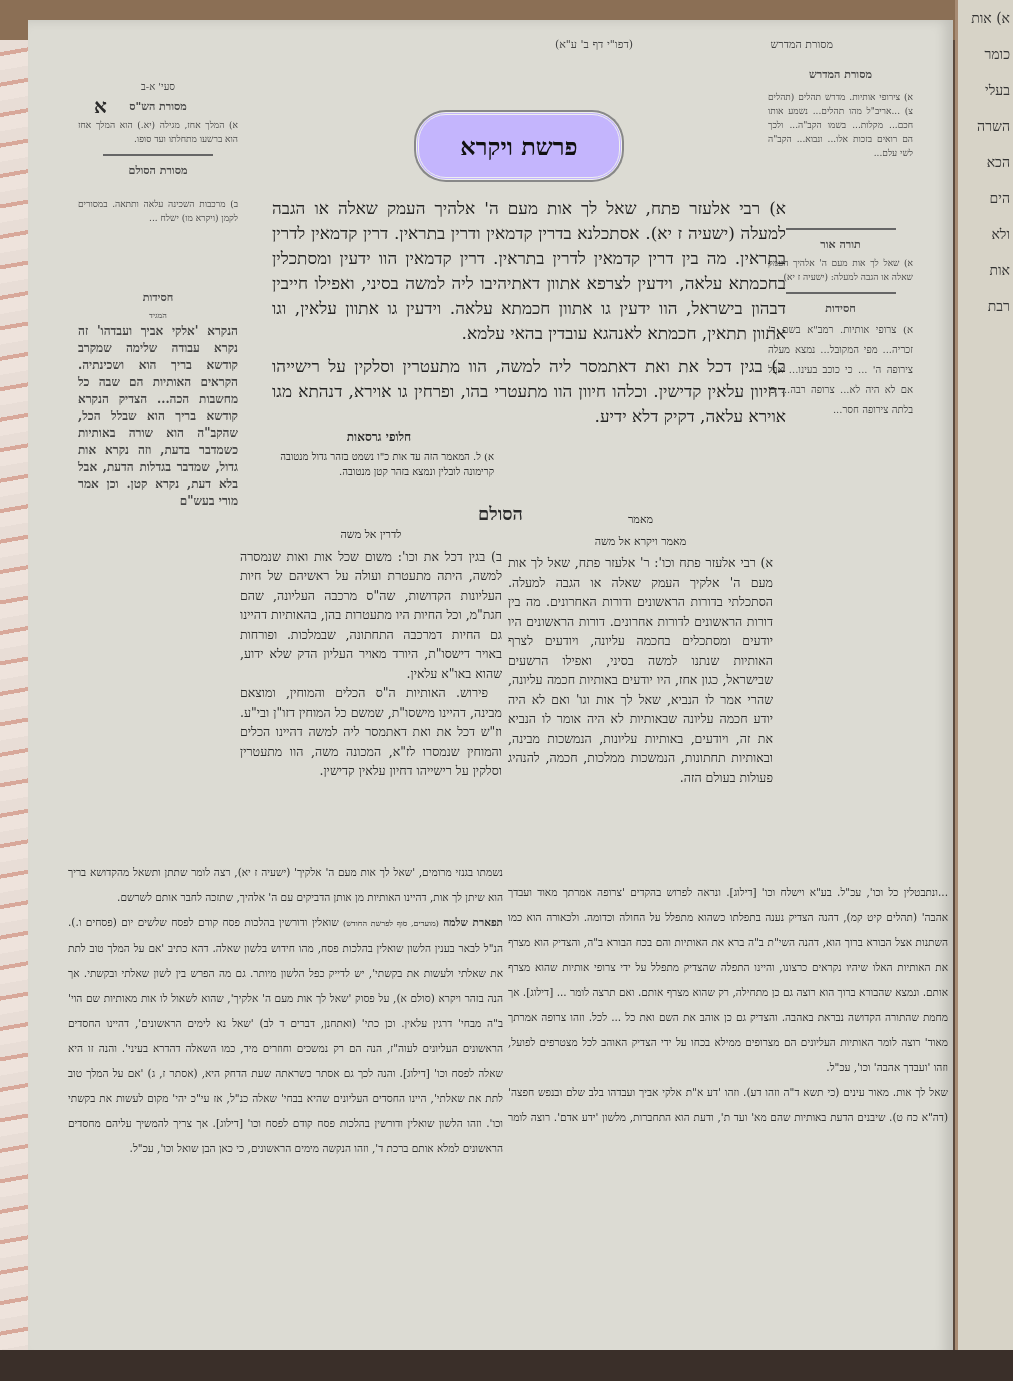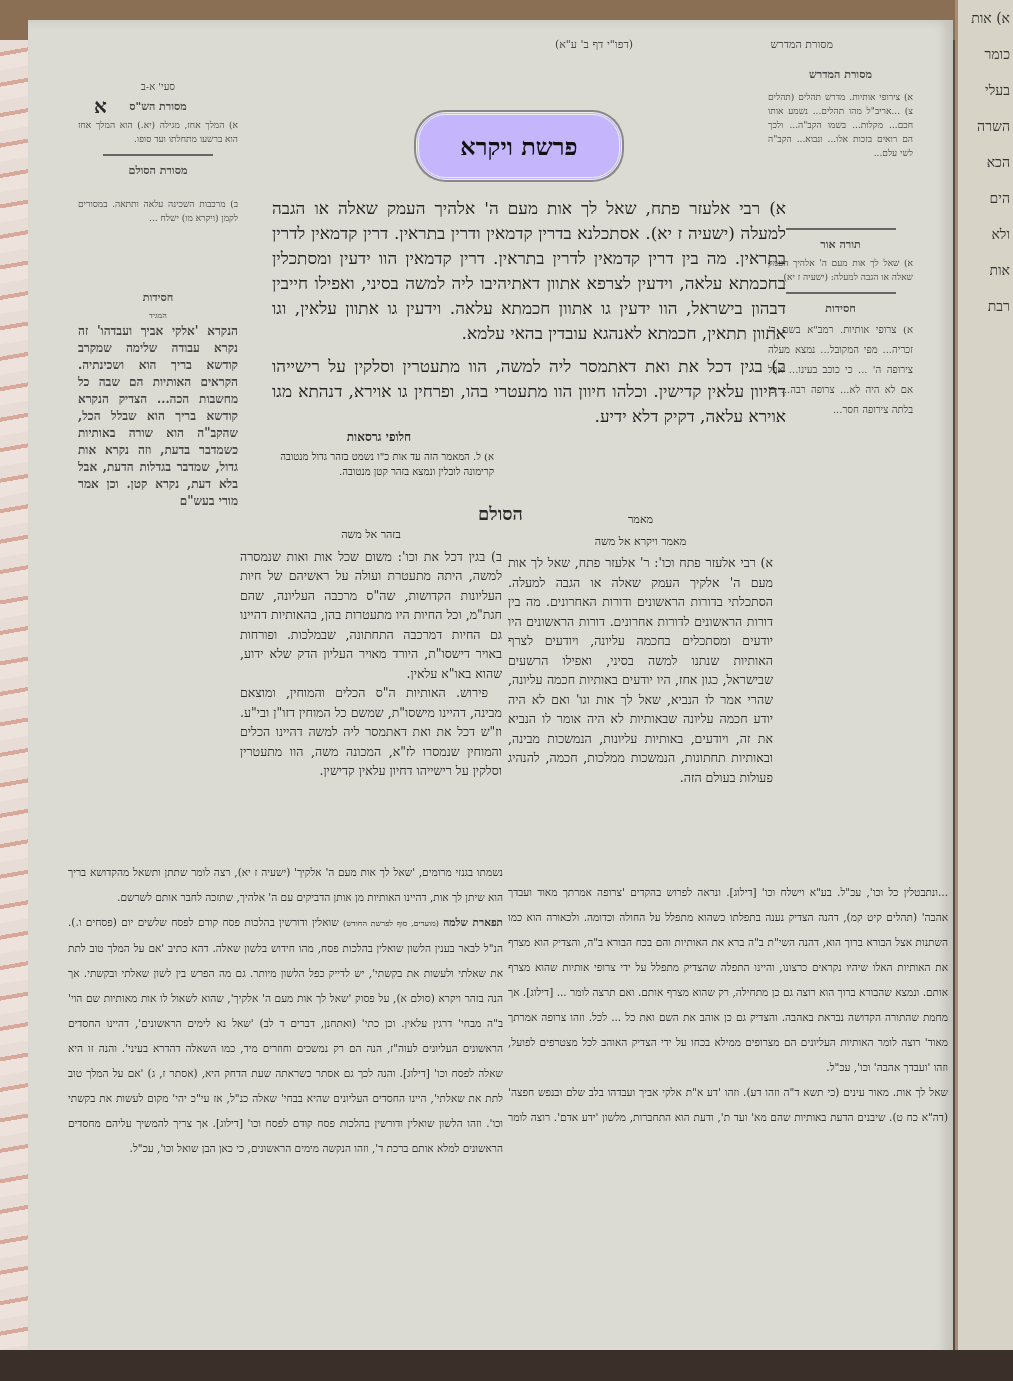--- a/index.html
+++ b/index.html
@@ -78,21 +78,21 @@
 
   <div class="sulam-title">הסולם</div>
 
   <div class="col" style="left:480px;top:490px;width:265px;">
     <div class="h">מאמר</div>
     <div class="h">מאמר ויקרא אל משה</div>
     <div>א) רבי אלעזר פתח וכו': ר' אלעזר פתח, שאל לך אות מעם ה' אלקיך העמק שאלה או הגבה למעלה. הסתכלתי בדורות הראשונים ודורות האחרונים. מה בין דורות הראשונים לדורות אחרונים. דורות הראשונים היו יודעים ומסתכלים בחכמה עליונה, ויודעים לצרף האותיות שנתנו למשה בסיני, ואפילו הרשעים שבישראל, כגון אחז, היו יודעים באותיות חכמה עליונה, שהרי אמר לו הנביא, שאל לך אות וגו' ואם לא היה יודע חכמה עליונה שבאותיות לא היה אומר לו הנביא את זה, ויודעים, באותיות עליונות, הנמשכות מבינה, ובאותיות תחתונות, הנמשכות ממלכות, חכמה, להנהיג פעולות בעולם הזה.</div>
   </div>
 
   <div class="col" style="left:212px;top:505px;width:262px;">
-    <div class="h">בזהר אל משה</div>
+    <div class="h">לדרין אל משה</div>
     <div>ב) בגין דכל את וכו': משום שכל אות ואות שנמסרה למשה, היתה מתעטרת ועולה על ראשיהם של חיות העליונות הקדושות, שה"ס מרכבה העליונה, שהם חגת"מ, וכל החיות היו מתעטרות בהן, בהאותיות דהיינו גם החיות דמרכבה התחתונה, שבמלכות. ופורחות באויר דישסו"ת, היורד מאויר העליון הדק שלא ידוע, שהוא באו"א עלאין.</div>
     <div style="text-indent:14px;">פירוש. האותיות ה"ס הכלים והמוחין, ומוצאם מבינה, דהיינו מישסו"ת, שמשם כל המוחין דזו"ן ובי"ע. וז"ש דכל את ואת דאתמסר ליה למשה דהיינו הכלים והמוחין שנמסרו לז"א, המכונה משה, הוו מתעטרין וסלקין על רישייהו דחיון עלאין קדישין.</div>
   </div>
 
   <div class="small" style="left:480px;top:860px;width:440px;height:250px;overflow:hidden;">
     <span>...ונתבטלין כל וכו', עכ"ל. בע"א וישלח וכו' [דילוג]. ונראה לפרוש בהקדים 'צרופה אמרתך מאוד ועבדך אהבה' (תהלים קיט קמ), דהנה הצדיק נענה בתפלתו כשהוא מתפלל על החולה וכדומה. ולכאורה הוא כמו השתנות אצל הבורא ברוך הוא, דהנה השי"ת ב"ה ברא את האותיות והם בכח הבורא ב"ה, והצדיק הוא מצרף את האותיות האלו שיהיו נקראים כרצונו, והיינו התפלה שהצדיק מתפלל על ידי צרופי אותיות שהוא מצרף אותם. ונמצא שהבורא ברוך הוא רוצה גם כן מתחילה, רק שהוא מצרף אותם. ואם תרצה לומר ... [דילוג]. אך מחמת שהתורה הקדושה נבראת באהבה. והצדיק גם כן אוהב את השם ואת כל ... לכל. וזהו צרופה אמרתך מאוד' רוצה לומר האותיות העליונים הם מצרופים ממילא בכחו על ידי הצדיק האוהב לכל מצטרפים לפועל, וזהו 'ועבדך אהבה' וכו', עכ"ל.</span>
     <div>שאל לך אות. מאור עינים (כי תשא ד"ה וזהו דע). וזהו 'דע א"ת אלקי אביך ועבדהו בלב שלם ובנפש חפצה' (דה"א כח ט). שיבנים הדעת באותיות שהם מא' ועד ת', ודעת הוא התחברות, מלשון 'ידע אדם'. רוצה לומר שתחבר האותיות אל הבורא יתברך</div>
   </div>
   <div class="small" style="left:40px;top:840px;width:435px;height:330px;overflow:hidden;">
     <div>נשמתו בגנזי מרומים, 'שאל לך אות מעם ה' אלקיך' (ישעיה ז יא), רצה לומר שתתן ותשאל מהקדושא בריך הוא שיתן לך אות, דהיינו האותיות מן אותן הדביקים עם ה' אלהיך, שתזכה לחבר אותם לשרשם.</div>

